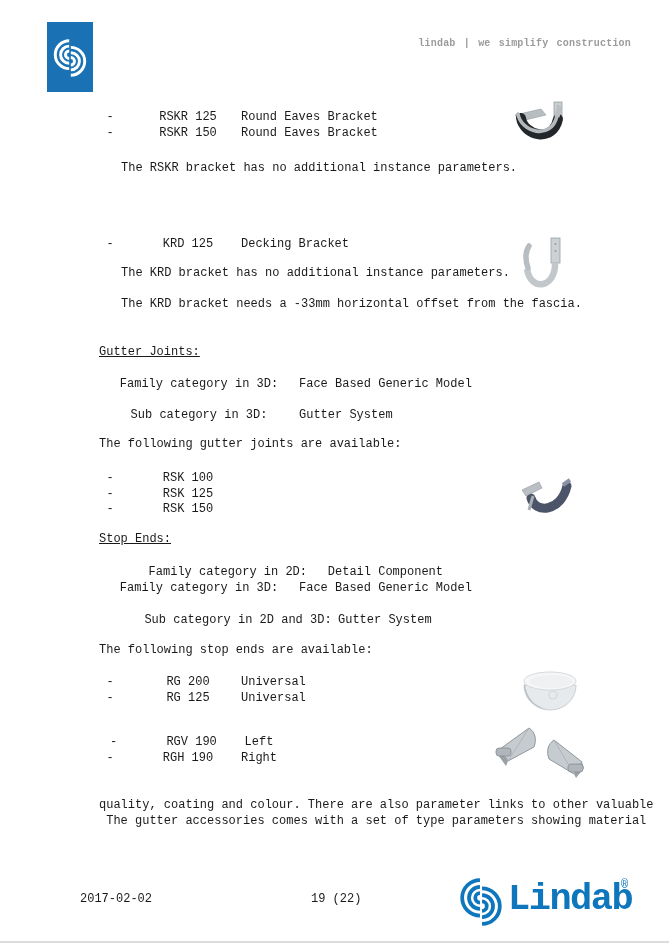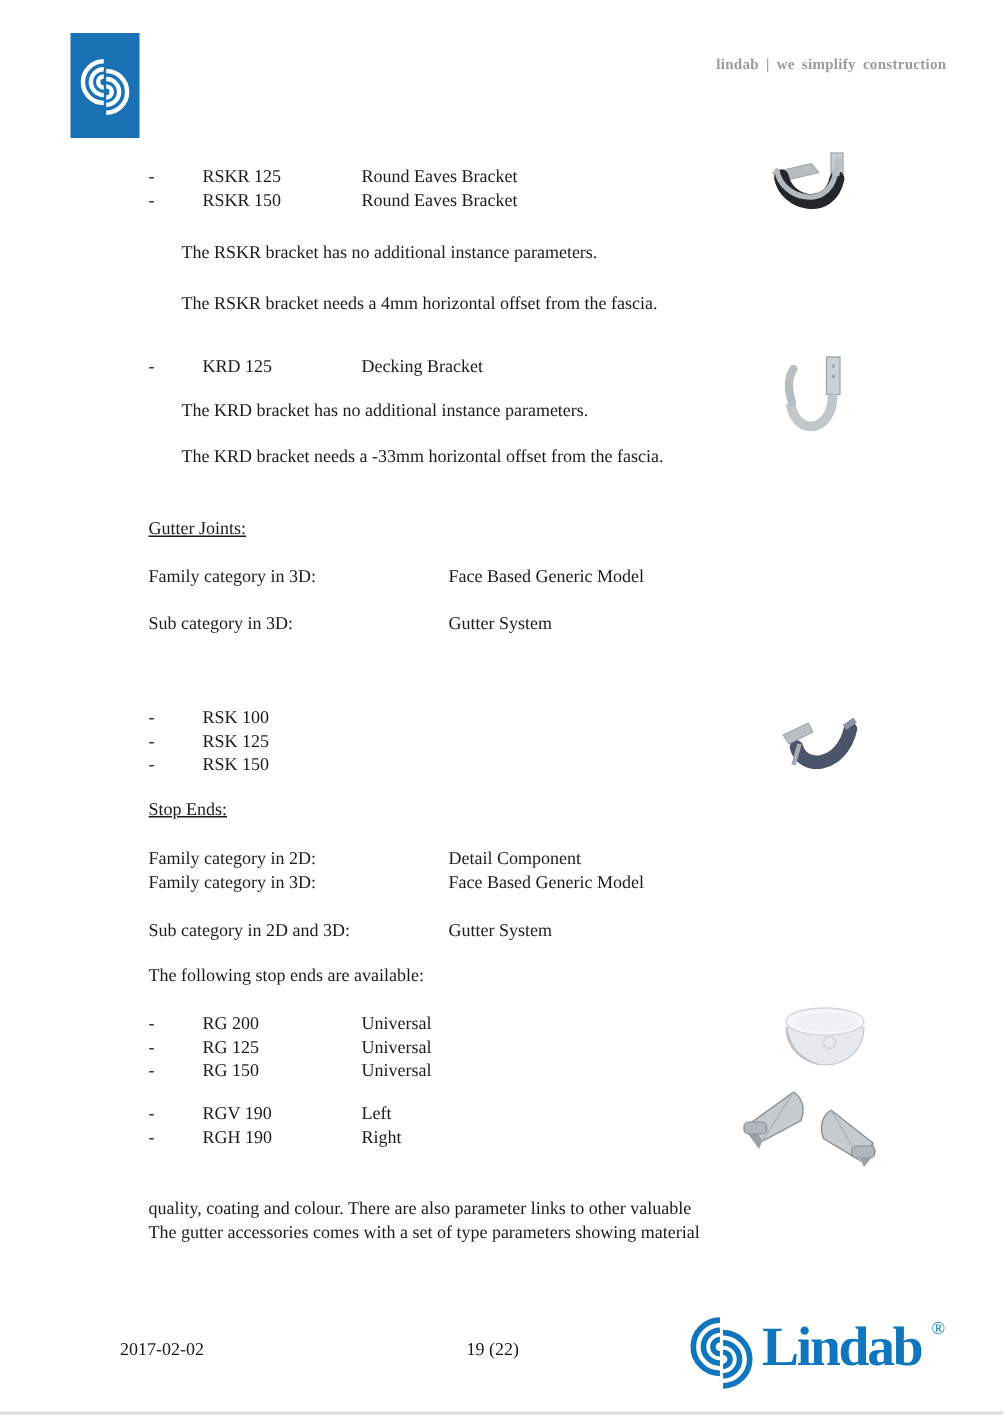--- a/index.html
+++ b/index.html
@@ -1,20 +1,20 @@
 <!DOCTYPE html>
 <html><head>
 <meta charset="utf-8">
 <style>
   * { margin:0; padding:0; box-sizing:border-box; }
   html,body { background:#ffffff; }
   .page {
     position:relative; width:669px; height:948px; background:#ffffff;
-    font-family:Liberation Serif, serif;
-    font-size:12px; line-height:15.5px; color:#1a1a1a; overflow:hidden;
+    font-family:Liberation Mono, monospace;
+    font-size:12px; line-height:15.5px; color:#1a1a1a; overflow:hidden;text-align:center;
   }
 
   
   .logo-square { position:absolute; left:47px; top:22px; width:46px; height:70px; background:#1a72b4; }
   .logo-square svg { position:absolute; left:5px; top:16px; }
   .tagline { position:absolute; right:38px; top:36px; font-size:10px; font-weight:bold; color:#9b9b9b; word-spacing:2px; letter-spacing:0.2px; }
 
   
   .block { position:absolute; left:99px; white-space:nowrap; }
   .lrow .b { display:inline-block; width:22px; }
@@ -55,21 +55,20 @@
 
   <div class="block" style="top:110px;">
     <div class="lrow">
       <span class="b">-</span><span class="c">RSKR 125</span><span class="d">Round Eaves Bracket</span>
     </div>
     <div class="lrow">
       <span class="b">-</span><span class="c">RSKR 150</span><span class="d">Round Eaves Bracket</span>
     </div>
   </div>
   <div class="block" style="top:161px; left:121px;">The RSKR bracket has no additional instance parameters.</div>
-  <div class="block" style="top:195px; left:121px;">The RSKR bracket needs a 4mm horizontal offset from the fascia.</div>
 
   <svg class="pimg" style="left:513px; top:101px;" width="56" height="46" viewBox="0 0 56 46">
     <rect x="41" y="1" width="8" height="14" fill="#c9ced2" stroke="#9aa0a4" stroke-width="0.8"></rect>
     <circle cx="45" cy="5" r="1" fill="#9aa0a4"></circle>
       <circle cx="45" cy="10" r="1" fill="#9aa0a4"></circle>
     <polygon points="2,14 28,8 33,14 8,20" fill="#b7bdc1" stroke="#949a9e" stroke-width="0.6"></polygon>
     <path d="M8,17 C11,35 40,42 45,18" fill="none" stroke="#23262a" stroke-width="10" stroke-linecap="round"></path>
     <path d="M5,13 C8,31 38,40 44,15" fill="none" stroke="#b3b9bd" stroke-width="3.6" stroke-linecap="round"></path>
     <path d="M44,16 C45,11 46,8 47,5" fill="none" stroke="#b9bfc3" stroke-width="5"></path>
   </svg>
@@ -90,20 +89,21 @@
     <path d="M9,31 C6,22 6,15 10,9" fill="none" stroke="#b7bdc1" stroke-width="5.5" stroke-linecap="round"></path>
   </svg>
 
   <div class="block heading" style="top:345px;">Gutter Joints:</div>
   <div class="block defrow" style="top:377px;">
     <span class="lab">Family category in 3D:</span><span class="val">Face Based Generic Model</span>
   </div>
   <div class="block defrow" style="top:408px;">
     <span class="lab">Sub category in 3D:</span><span class="val">Gutter System</span>
   </div>
+  <div class="block" style="top:437px;">The following gutter joints are available:</div>
 
   <div class="block" style="top:471px;">
     <div class="lrow">
       <span class="b">-</span><span class="c">RSK 100</span>
     </div>
     <div class="lrow">
       <span class="b">-</span><span class="c">RSK 125</span>
     </div>
     <div class="lrow">
       <span class="b">-</span><span class="c">RSK 150</span>
@@ -119,34 +119,31 @@
 
   <div class="block heading" style="top:532px;">Stop Ends:</div>
   <div class="block" style="top:565px;">
     <div class="defrow">
       <span class="lab">Family category in 2D:</span><span class="val">Detail Component</span>
     </div>
     <div class="defrow">
       <span class="lab">Family category in 3D:</span><span class="val">Face Based Generic Model</span>
     </div>
   </div>
-  <div class="block defrow" style="top:613px;">
+  <div class="block defrow" style="top:613px;margin-left:39px;">
     <span class="lab">Sub category in 2D and 3D:</span><span class="val">Gutter System</span>
   </div>
   <div class="block" style="top:643px;">The following stop ends are available:</div>
 
   <div class="block" style="top:675px;">
     <div class="lrow">
       <span class="b">-</span><span class="c">RG 200</span><span class="d">Universal</span>
     </div>
     <div class="lrow">
       <span class="b">-</span><span class="c">RG 125</span><span class="d">Universal</span>
-    </div>
-    <div class="lrow">
-      <span class="b">-</span><span class="c">RG 150</span><span class="d">Universal</span>
     </div>
   </div>
   <div class="block" style="top:735px;">
     <div class="lrow">
       <span class="b">-</span><span class="c">RGV 190</span><span class="d">Left</span>
     </div>
     <div class="lrow">
       <span class="b">-</span><span class="c">RGH 190</span><span class="d">Right</span>
     </div>
   </div>

